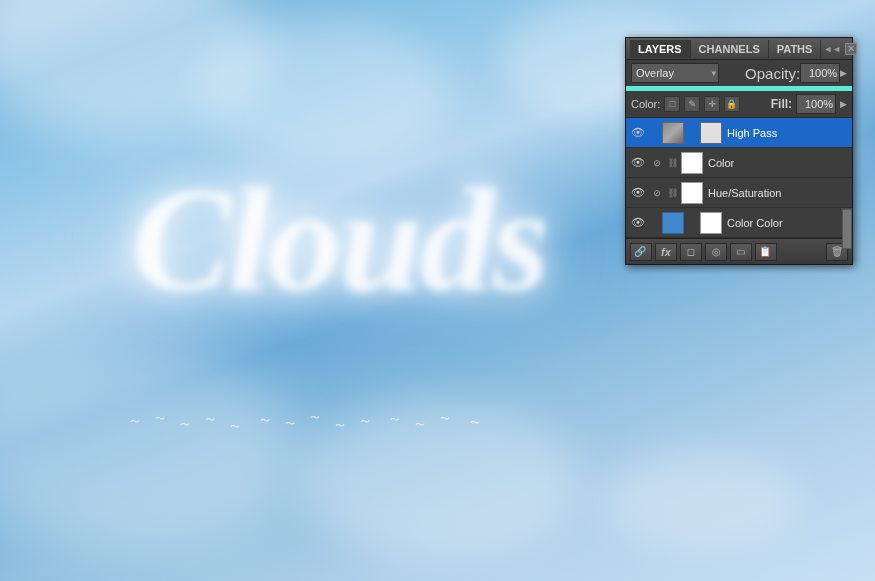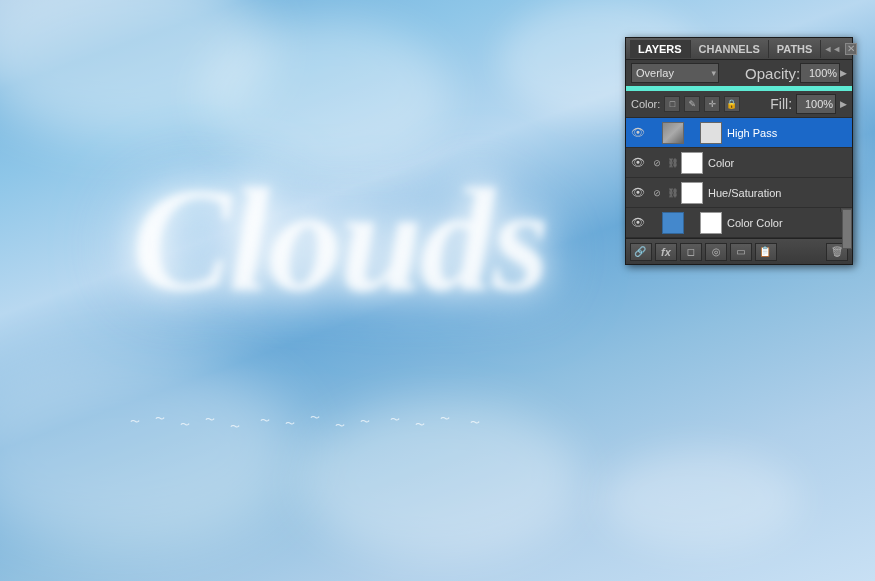--- a/index.html
+++ b/index.html
@@ -223,23 +223,24 @@
       border: 1px solid #333;
       display: flex;
       align-items: center;
       justify-content: center;
       cursor: pointer;
       font-size: 9px;
       color: #bbb;
     }
 
     .fill-label {
-      font-size: 14px;
+      font-size: 12px;
       color: #ccc;
       margin-left: auto;
+      font-weight: bold;
     }
 
     .fill-value {
       background: #5a5a5a;
       border: 1px solid #2a2a2a;
       color: #e0e0e0;
       font-size: 11px;
       width: 40px;
       height: 20px;
       text-align: right;

